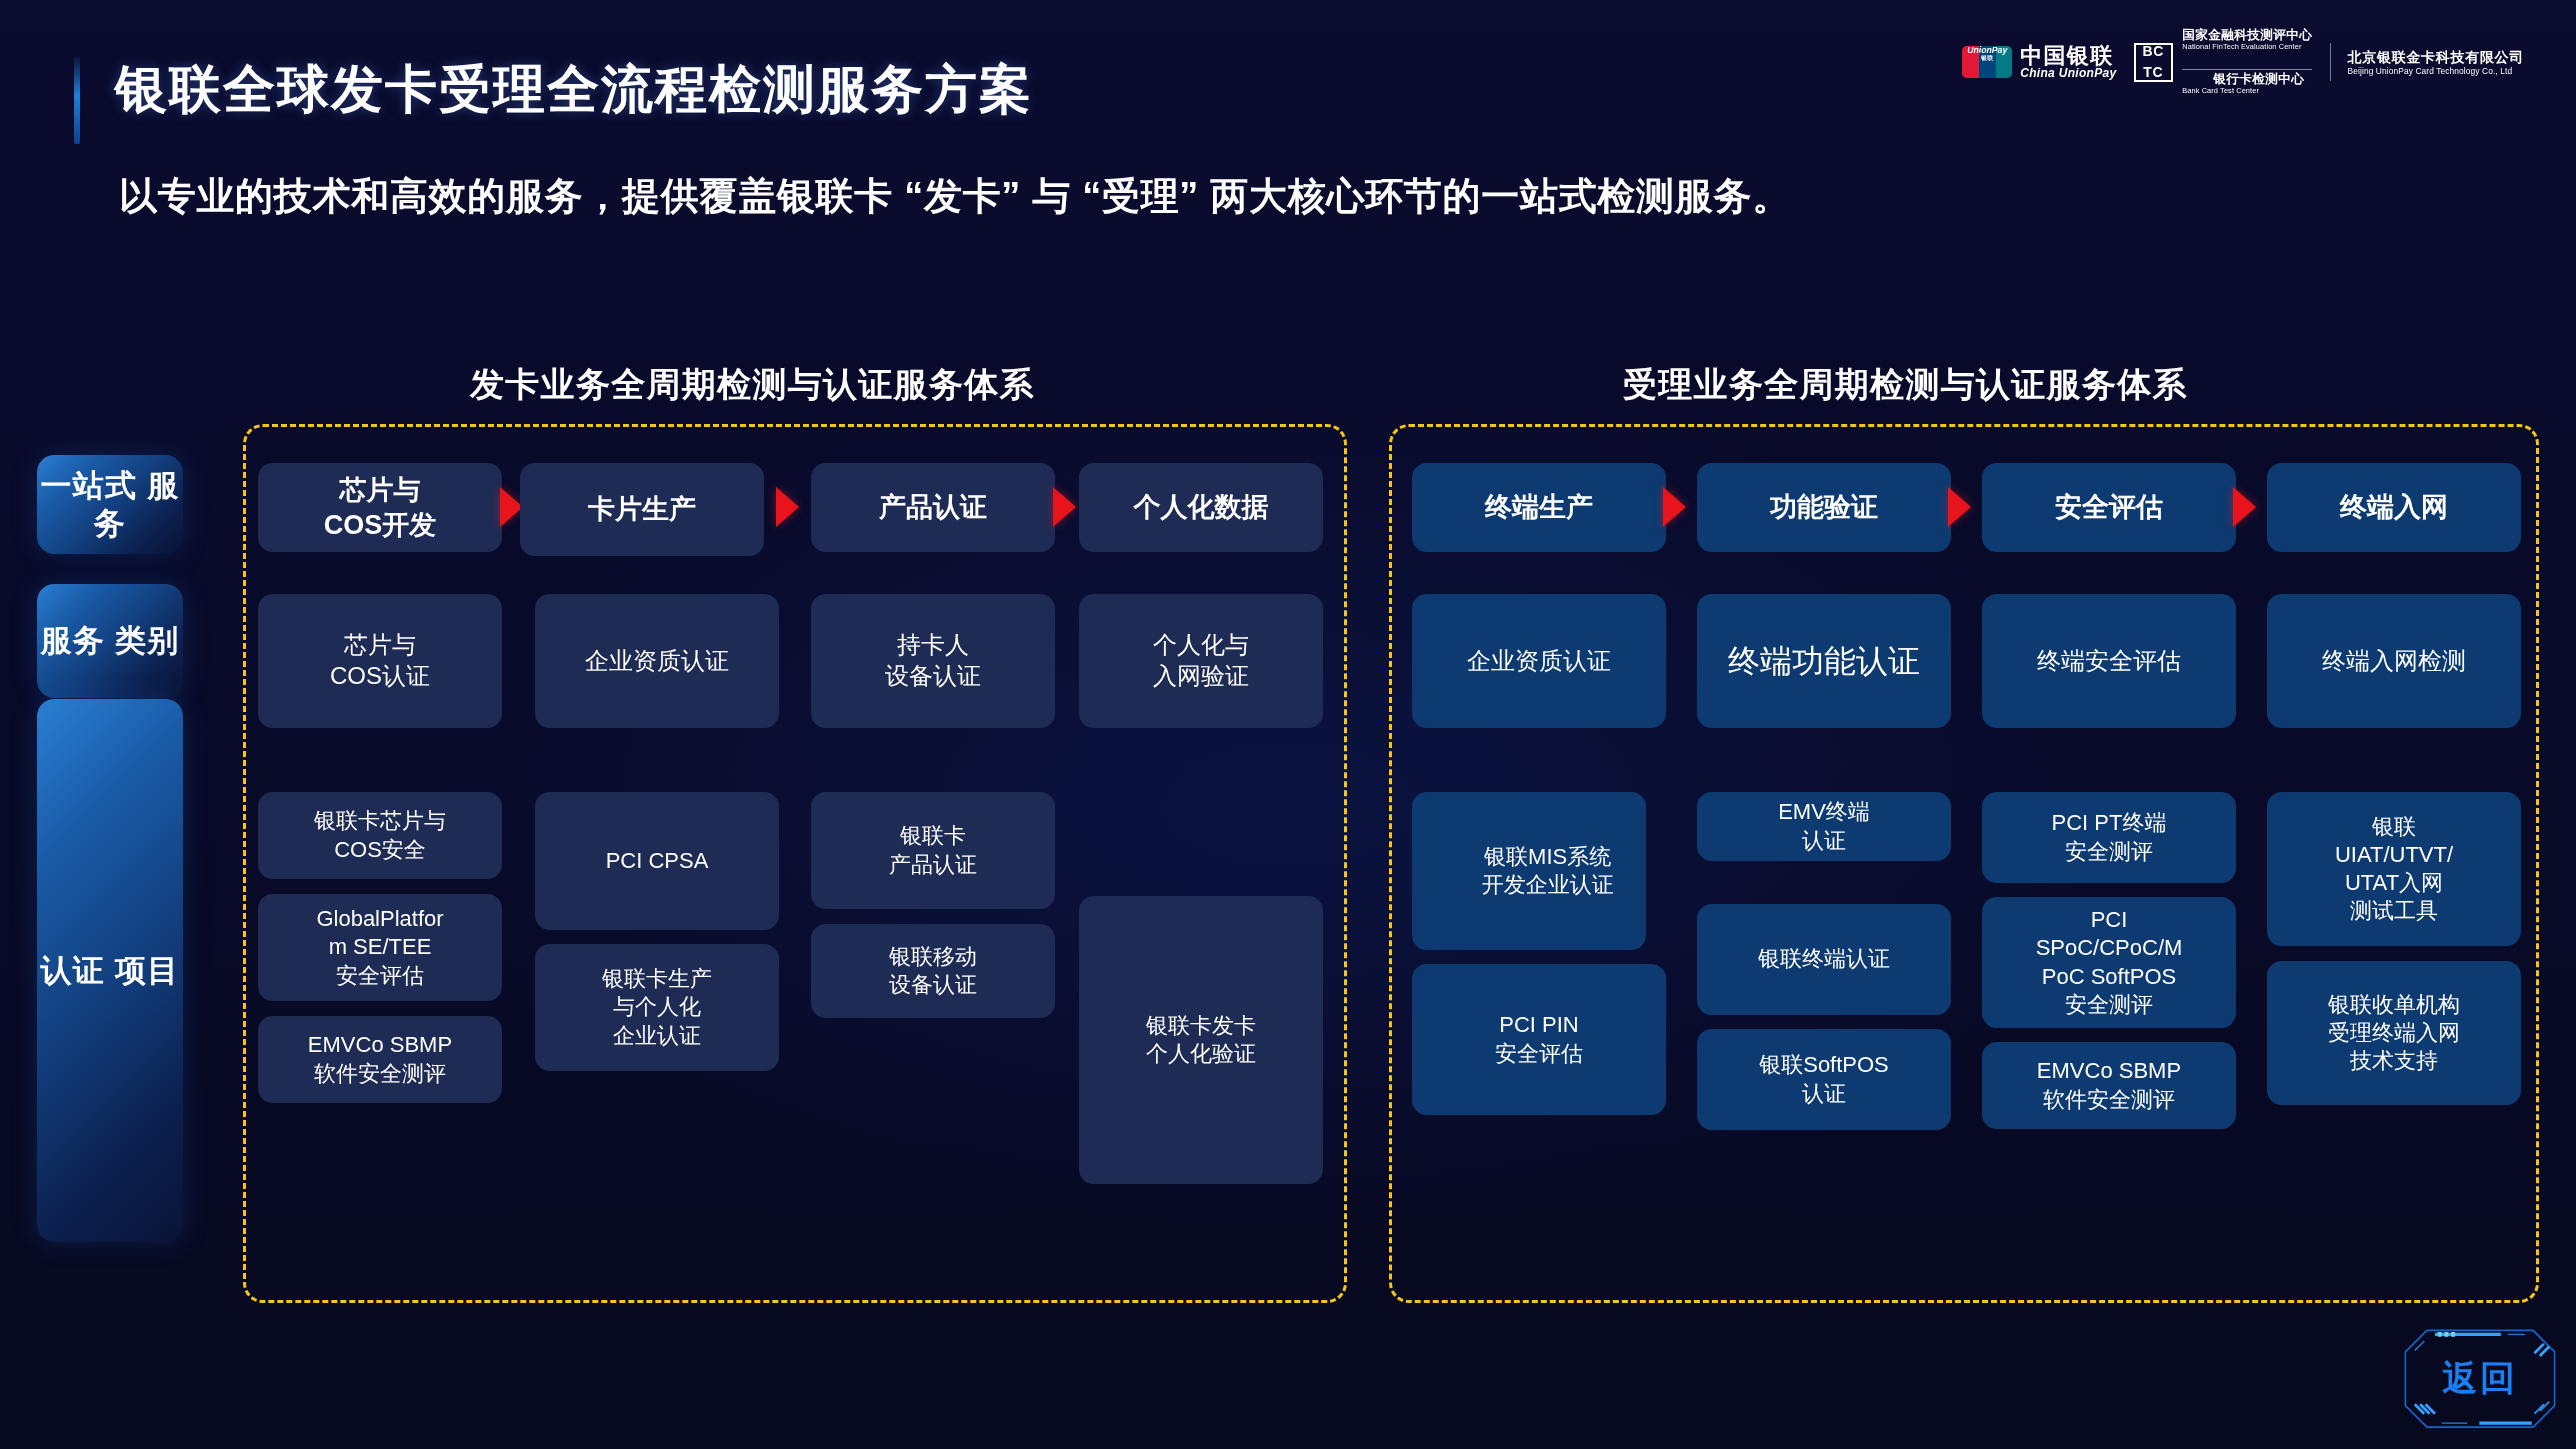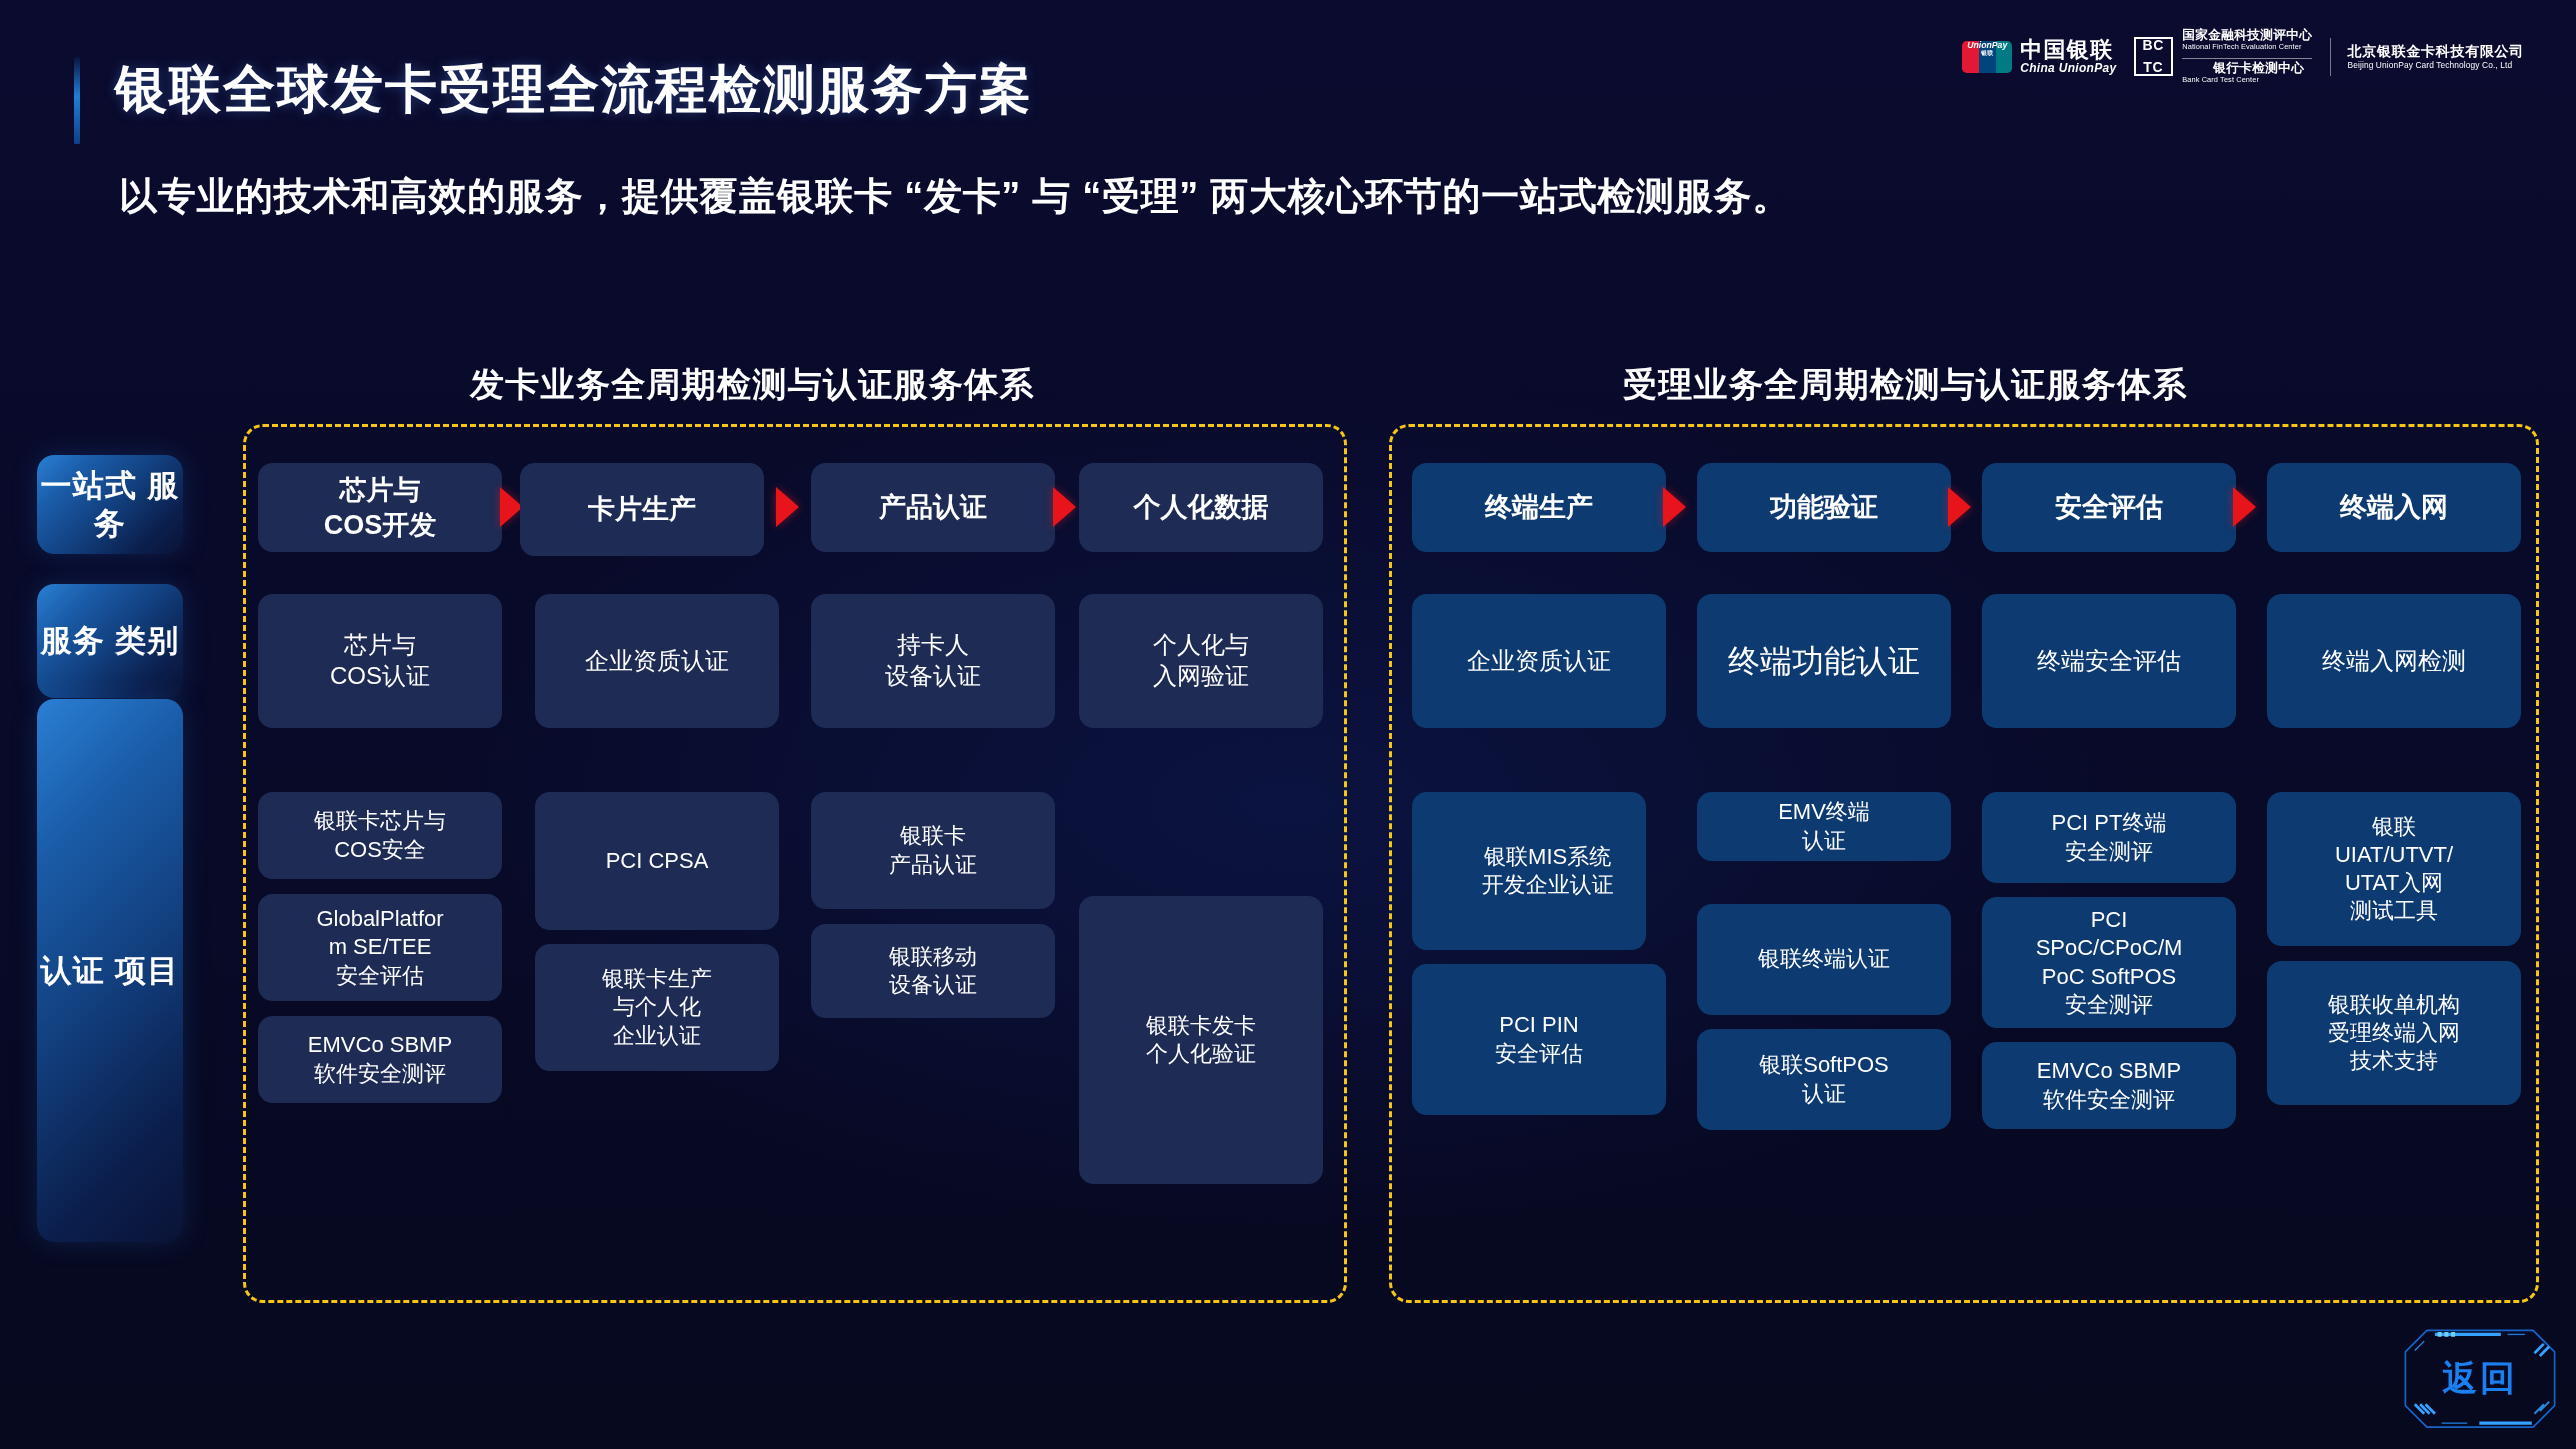--- a/index.html
+++ b/index.html
@@ -63,21 +63,21 @@
   .up-words .en { font-size: 12px; font-style: italic; font-weight: 700; letter-spacing: 0.3px; }
 
   .bctc-logo { display:flex; align-items:center; gap: 9.4px; }
   .bctc-box {
     width: 39px; height: 39px; border: 2px solid #ffffff;
     display:flex; flex-direction:column; align-items:center; justify-content:space-between;
     color:#fff; font-size: 14px; font-weight: 700; line-height: .96; letter-spacing: 0.7px;
   }
   .bctc-text { color:#fff; line-height: 1.18; }
   .bctc-text .l1 { font-size: 12.7px; font-weight: 700; letter-spacing:0.3px;}
-  .bctc-text .l2 { font-size: 7.4px; letter-spacing:0.1px; padding-bottom:6px;
+  .bctc-text .l2 { font-size: 7.4px; letter-spacing:0.1px; padding-bottom:17px;
                    border-bottom: 0.7px solid rgba(255,255,255,.5); margin-bottom:2.7px; }
   .bctc-text .l3 { font-size: 12.7px; font-weight: 700; letter-spacing:0.3px;margin-left:31px;}
   .bctc-text .l4 { font-size: 7.4px; letter-spacing:0.1px; }
 
   .logo-divider { width:0.7px; height: 38px; background: rgba(255,255,255,.45); }
   .beijing-logo { color:#fff; line-height:1.3; }
   .beijing-logo .l1 { font-size: 14px; font-weight:700; letter-spacing:0.7px; }
   .beijing-logo .l2 { font-size: 8.4px; letter-spacing:0.1px; }
 
   

